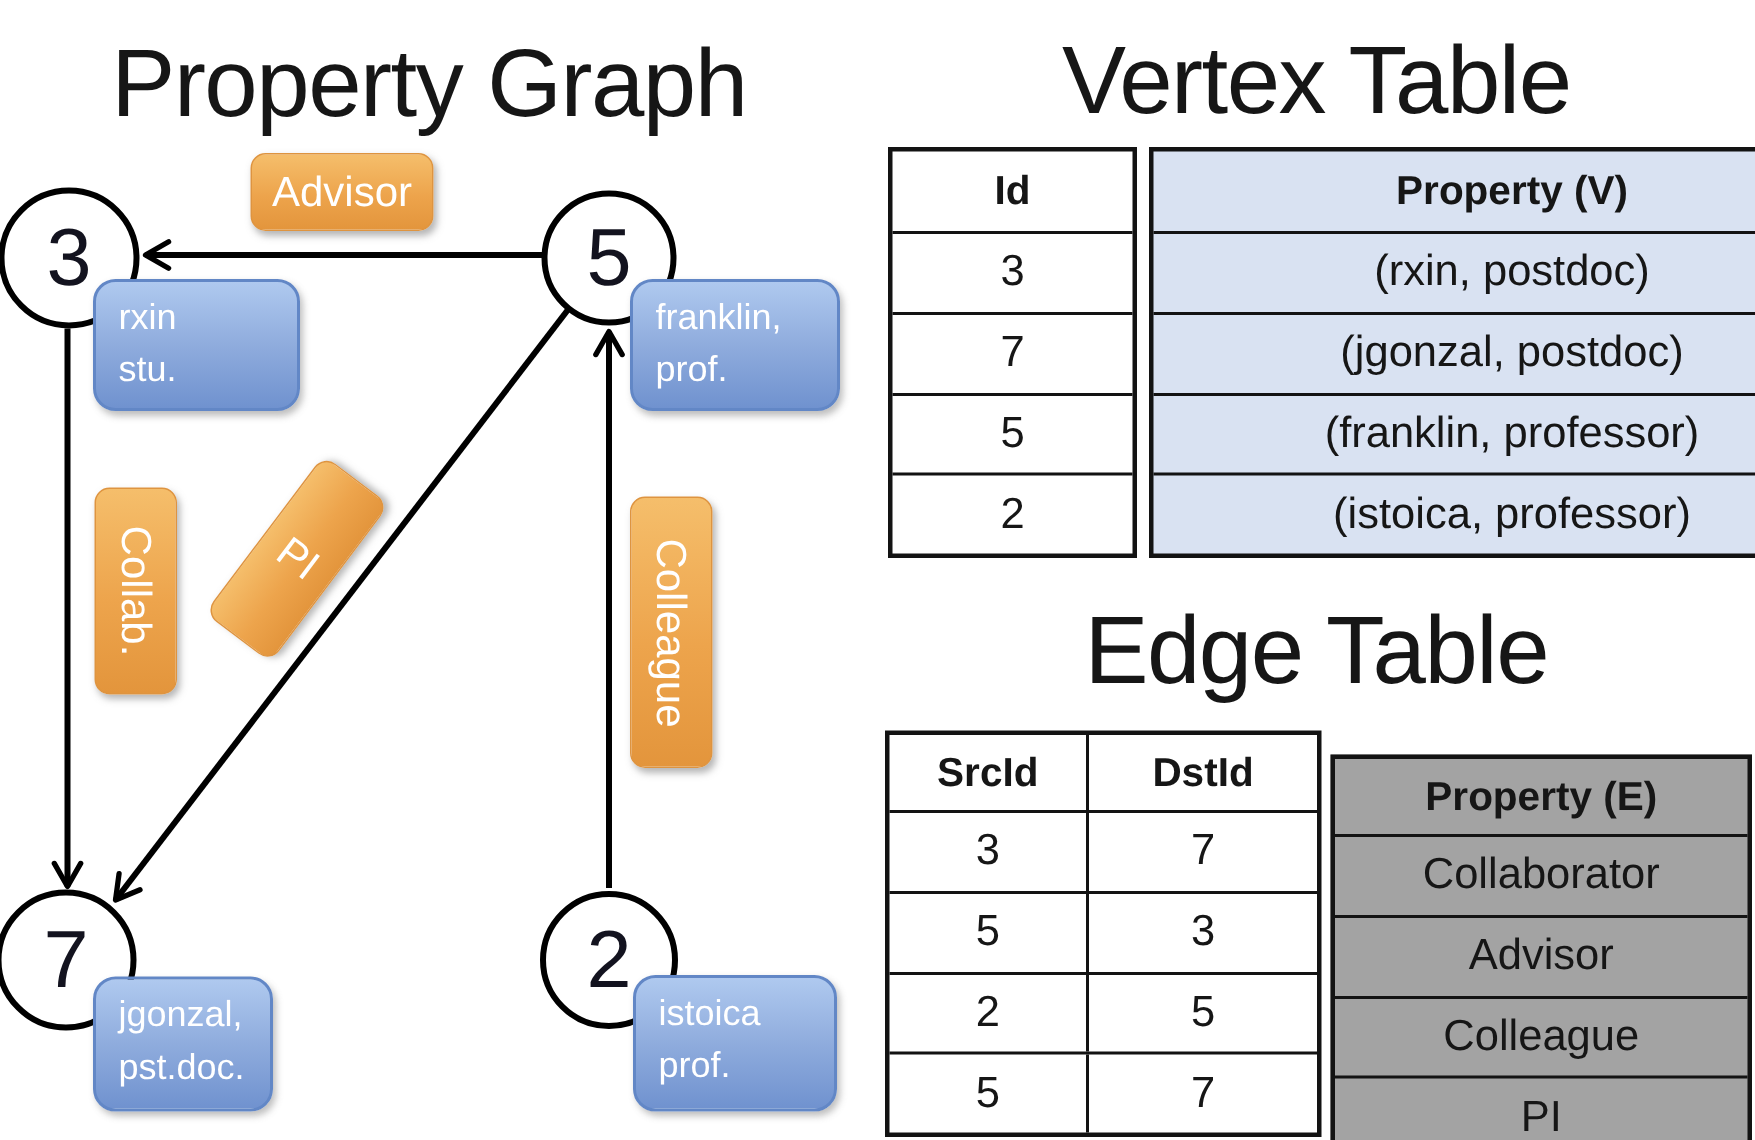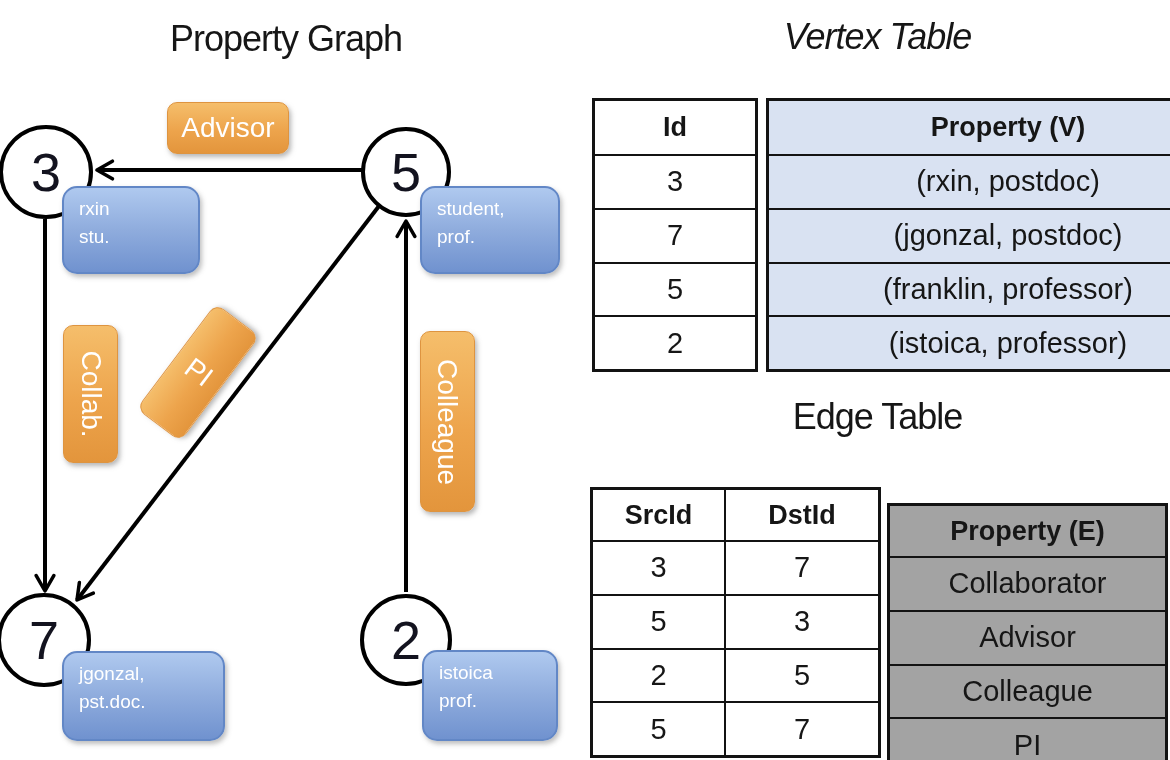--- a/index.html
+++ b/index.html
@@ -1,38 +1,38 @@
 <!DOCTYPE html>
 <html><head>
 <meta charset="utf-8">
 <style>
   html,body{margin:0;padding:0;background:#fff;}
   body{width:1170px;height:760px;position:relative;overflow:hidden;
        font-family:"Liberation Sans", sans-serif;color:#111;}
   
-  .big-title{position:absolute;text-align:center;font-size:36px;font-weight:400;
+  .big-title{position:absolute;text-align:center;font-size:64px;font-weight:400;
              letter-spacing:-1px;color:#161616;z-index:2;}
   
   .node{position:absolute;background:#fff;border:4px solid #000;border-radius:50%;
         display:flex;align-items:center;justify-content:center;z-index:2;
         font-size:54px;color:#13131f;box-sizing:border-box;}
   
   .olabel{position:absolute;background:linear-gradient(180deg,#F5BE6B 0%,#EDA44C 55%,#E3953C 100%);
           border:1px solid #DE9440;border-radius:10px;
           box-shadow:2px 3px 5px rgba(110,110,110,.5);z-index:3;
           display:flex;align-items:center;justify-content:center;
           color:#fff;font-size:28px;box-sizing:border-box;}
   .olabel .vtext{transform:rotate(90deg);white-space:nowrap;}
   .olabel.pi-box{transform:rotate(-53deg);}
   .olabel.pi-box .vtext{transform:rotate(90deg);}
   
   .vcard{position:absolute;background:linear-gradient(180deg,#AFC9EF 0%,#8FACDD 50%,#7092CF 100%);
          border:2px solid #6287C6;border-radius:15px;
          box-shadow:2px 3px 5px rgba(110,110,110,.45);z-index:4;
-         color:#fff;font-size:19px;line-height:1.45;
+         color:#fff;font-size:24px;line-height:1.45;
          padding:7px 6px 6px 15px;box-sizing:border-box;}
   .vcard span{display:block;}
   
   #edge-layer{position:absolute;left:0;top:0;z-index:1;}
   
   .tblbox{position:absolute;border:3px solid #131313;box-sizing:border-box;
           display:flex;flex-direction:column;z-index:2;}
   .trow{flex:1;border-top:2px solid #131313;display:flex;align-items:center;
         justify-content:center;font-size:29px;color:#161616;}
   .trow.head{border-top:none;font-weight:bold;font-size:27px;}
@@ -83,33 +83,33 @@
 </div>
 <div class="olabel" style="left:420px;top:331px;width:55px;height:181px;">
   <span class="vtext">Colleague</span>
 </div>
 
 <div class="vcard" style="left:62px;top:186px;width:138px;height:88px;">
   <span>rxin</span>
   <span>stu.</span>
 </div>
 <div class="vcard" style="left:420px;top:186px;width:140px;height:88px;">
-  <span>student,</span>
+  <span>franklin,</span>
   <span>prof.</span>
 </div>
-<div class="vcard" style="left:62px;top:651px;width:163px;height:90px;">
+<div class="vcard" style="left:62px;top:651px;width:120px;height:90px;">
   <span>jgonzal,</span>
   <span>pst.doc.</span>
 </div>
 <div class="vcard" style="left:422px;top:650px;width:136px;height:91px;">
   <span>istoica</span>
   <span>prof.</span>
 </div>
 
-<div class="big-title" style="left:585px;top:16px;width:585px;font-style:italic;">Vertex Table</div>
+<div class="big-title" style="left:585px;top:16px;width:585px;">Vertex Table</div>
 
 <div class="tblbox vt" style="left:592px;top:98px;width:166px;height:274px;background:#fff;">
   <div class="trow head">Id</div>
   <div class="trow">3</div>
   <div class="trow">7</div>
   <div class="trow">5</div>
   <div class="trow">2</div>
 </div>
 
 <div class="tblbox vt" style="left:766px;top:98px;width:484px;height:274px;background:#D9E2F2;">

